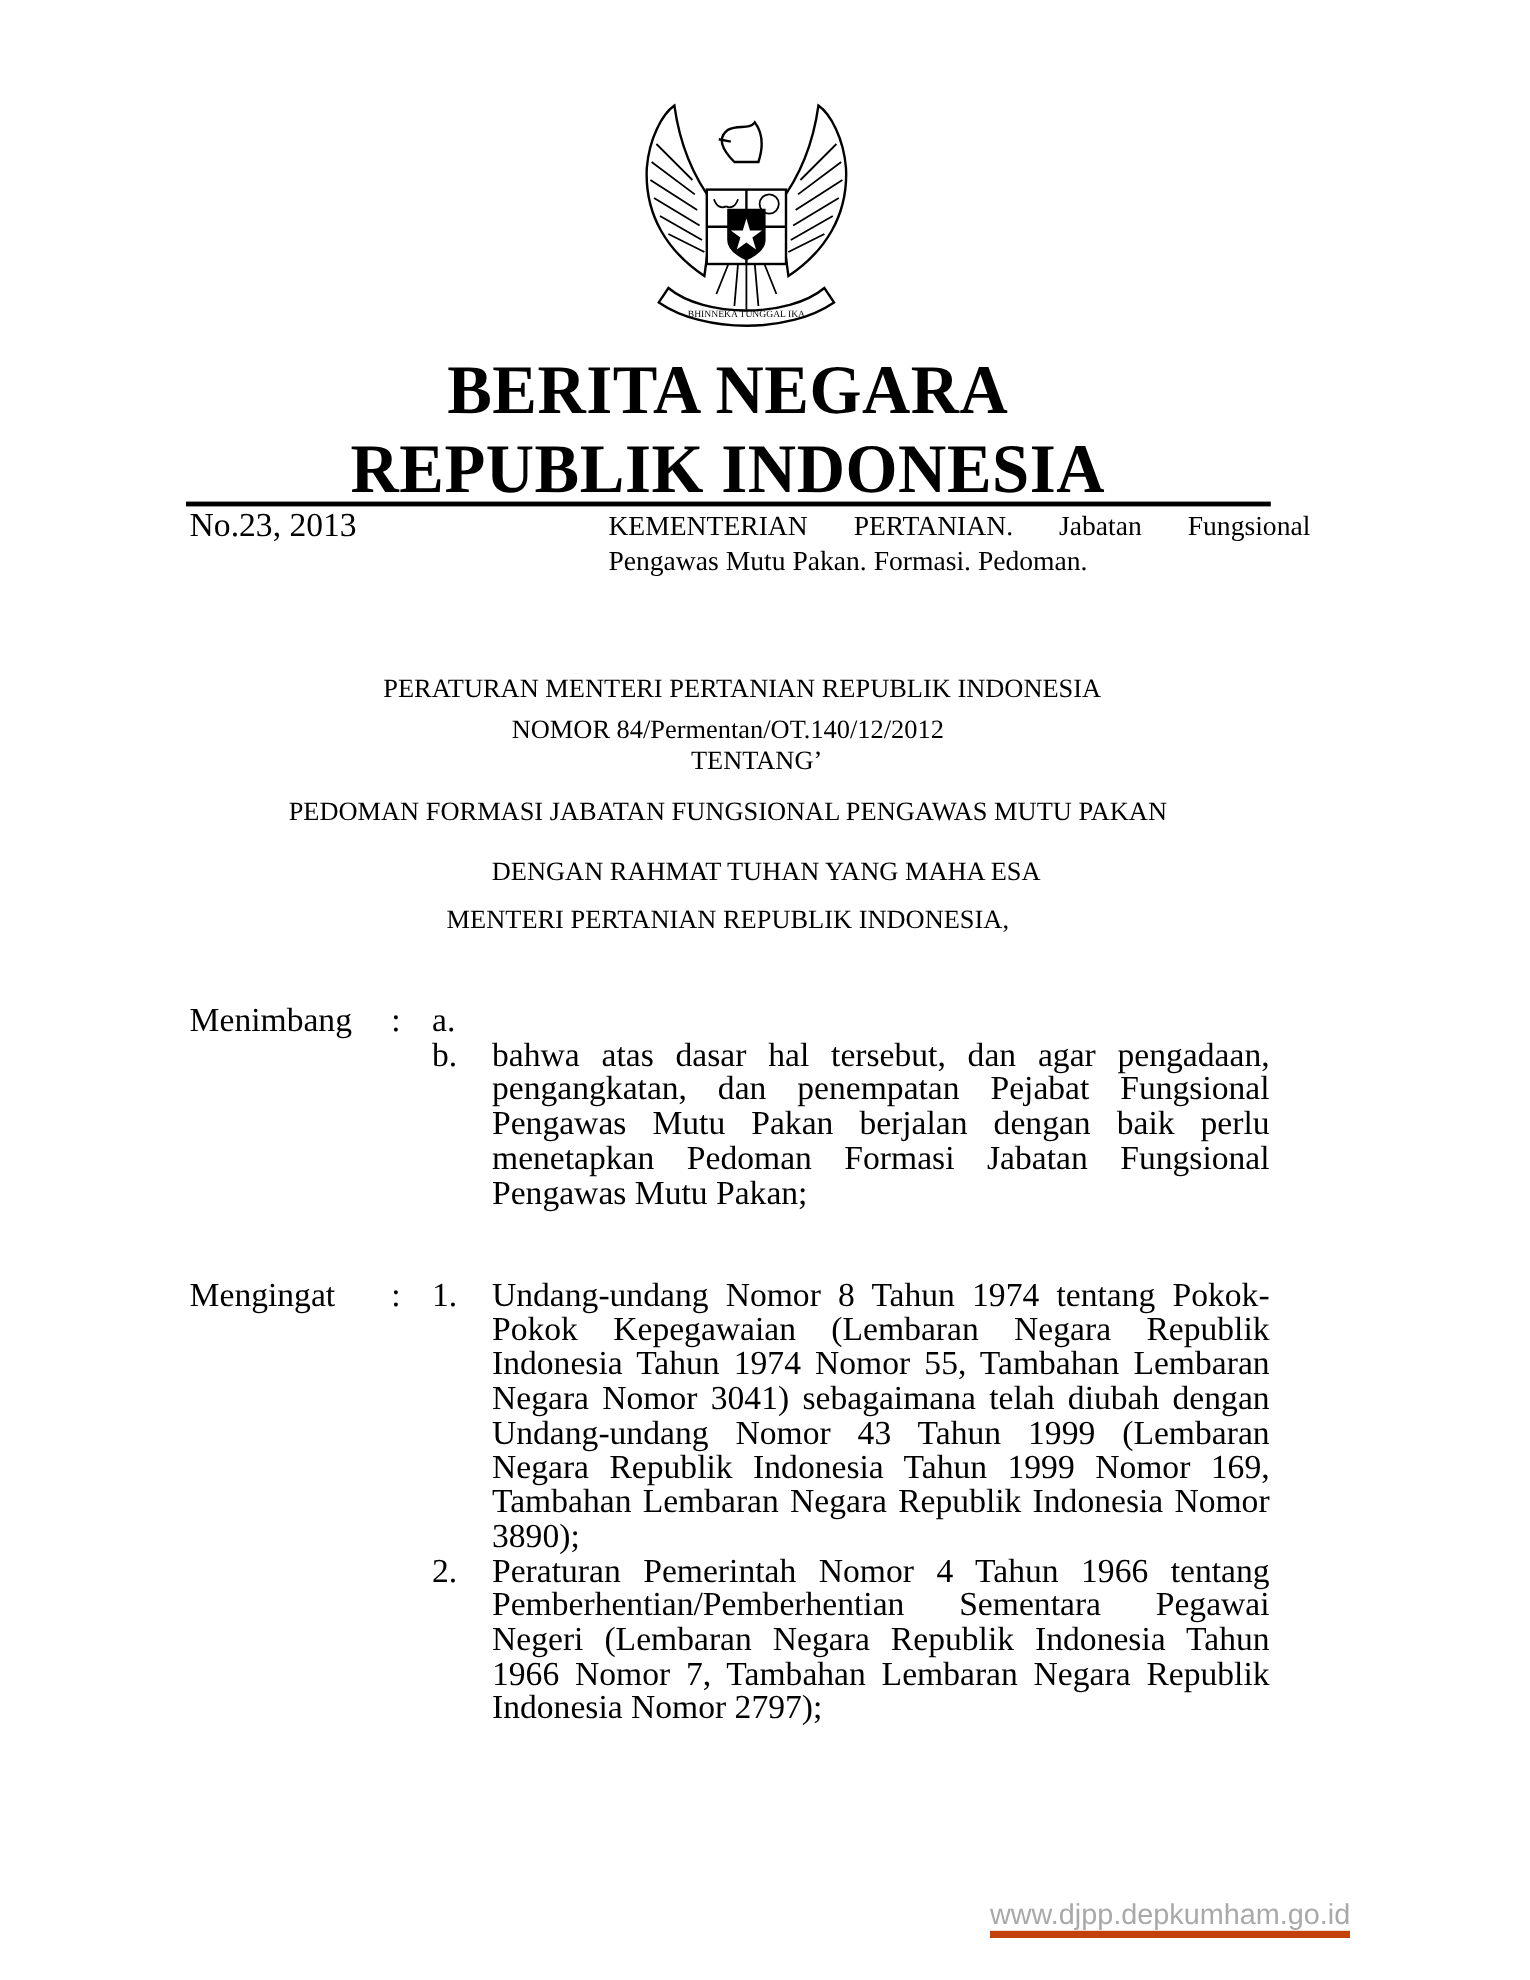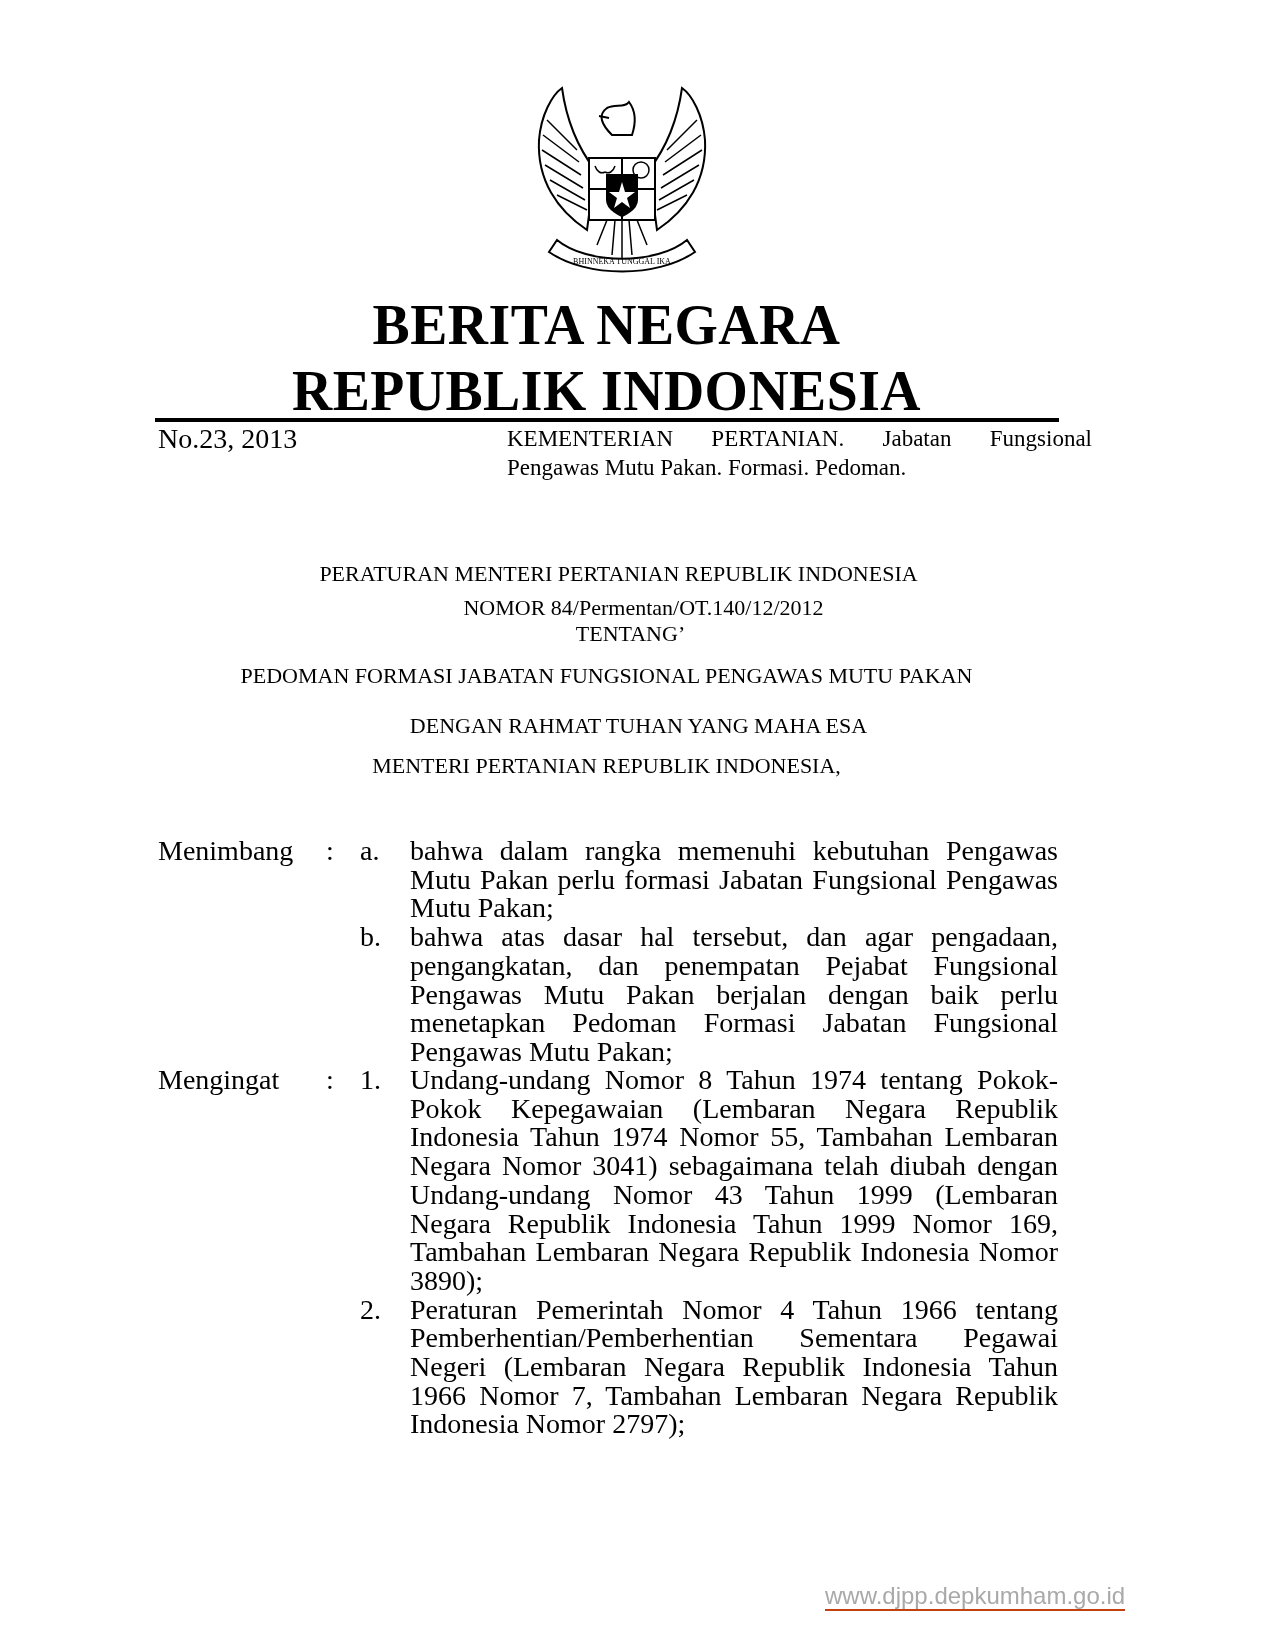--- a/index.html
+++ b/index.html
@@ -27,21 +27,21 @@
     .section { position: absolute; left: 158px; width: 900px; font-size: 28px; line-height: 28.7px; }
     .row { display: flex; }
     .lbl { width: 168px; flex: none; }
     .colon { width: 34px; flex: none; }
     .mark { width: 50px; flex: none; text-align: left; }
     .txt { flex: 1; text-align: justify; text-align-last: left; }
     .footer {
       position: absolute; left: 825px; top: 1582px;
       font-family: "Liberation Sans", "DejaVu Sans", sans-serif; font-size: 24px; color: #a9a9a9;
     }
-    .footer span { border-bottom: 2px solid #c2410c; }
+    .footer span { border-bottom: 6px solid #c2410c; }
   </style>
 </head>
 <body>
 
 <div class="emblem">
   <svg viewBox="0 0 210 200" width="210" height="200" fill="none" stroke="#000" stroke-width="2">
 
     <path d="M70 150 C40 130 20 100 22 60 C24 35 35 15 45 8 C48 30 55 60 78 90 Z"></path>
     <path d="M30 40 L60 70 M26 55 L62 82 M25 70 L64 95 M28 85 L66 108 M33 100 L68 120 M40 115 L70 130" stroke-width="1.5"></path>
 
@@ -68,32 +68,31 @@
 </div>
 
 <div class="title l1">BERITA NEGARA</div>
 <div class="title l2">REPUBLIK INDONESIA</div>
 <div class="rule"></div>
 
 <div class="meta-left">No.23, 2013</div>
 <div class="meta-right">KEMENTERIAN PERTANIAN. Jabatan Fungsional Pengawas Mutu Pakan. Formasi. Pedoman.</div>
 
 <div class="center-line" style="top:560px;margin-left:12px;">PERATURAN MENTERI PERTANIAN REPUBLIK INDONESIA</div>
-<div class="center-line" style="top:594px;padding-left:37px;">NOMOR 84/Permentan/OT.140/12/2012</div>
+<div class="center-line" style="top:594px;">NOMOR 84/Permentan/OT.140/12/2012</div>
 <div class="center-line" style="top:620px;margin-left:24px;">TENTANG’</div>
 <div class="center-line" style="top:662px;">PEDOMAN FORMASI JABATAN FUNGSIONAL PENGAWAS MUTU PAKAN</div>
 <div class="center-line" style="top:712px;padding-left:32px;">DENGAN RAHMAT TUHAN YANG MAHA ESA</div>
 <div class="center-line" style="top:752px;">MENTERI PERTANIAN REPUBLIK INDONESIA,</div>
 
 <div class="section" style="top:837px;">
   <div class="row">
     <div class="lbl">Menimbang</div>
     <div class="colon">:</div>
     <div class="mark">a.</div>
-    <div class="txt">bahwa dalam rangka memenuhi kebutuhan Pengawas Mutu Pakan perlu formasi Jabatan Fungsional Pengawas Mutu Pakan;</div>
   </div>
   <div class="row">
     <div class="lbl"></div>
     <div class="colon"></div>
     <div class="mark">b.</div>
     <div class="txt">bahwa atas dasar hal tersebut, dan agar pengadaan, pengangkatan, dan penempatan Pejabat Fungsional Pengawas Mutu Pakan berjalan dengan baik perlu menetapkan Pedoman Formasi Jabatan Fungsional Pengawas Mutu Pakan;</div>
   </div>
 </div>
 
 <div class="section" style="top:1066px;">

